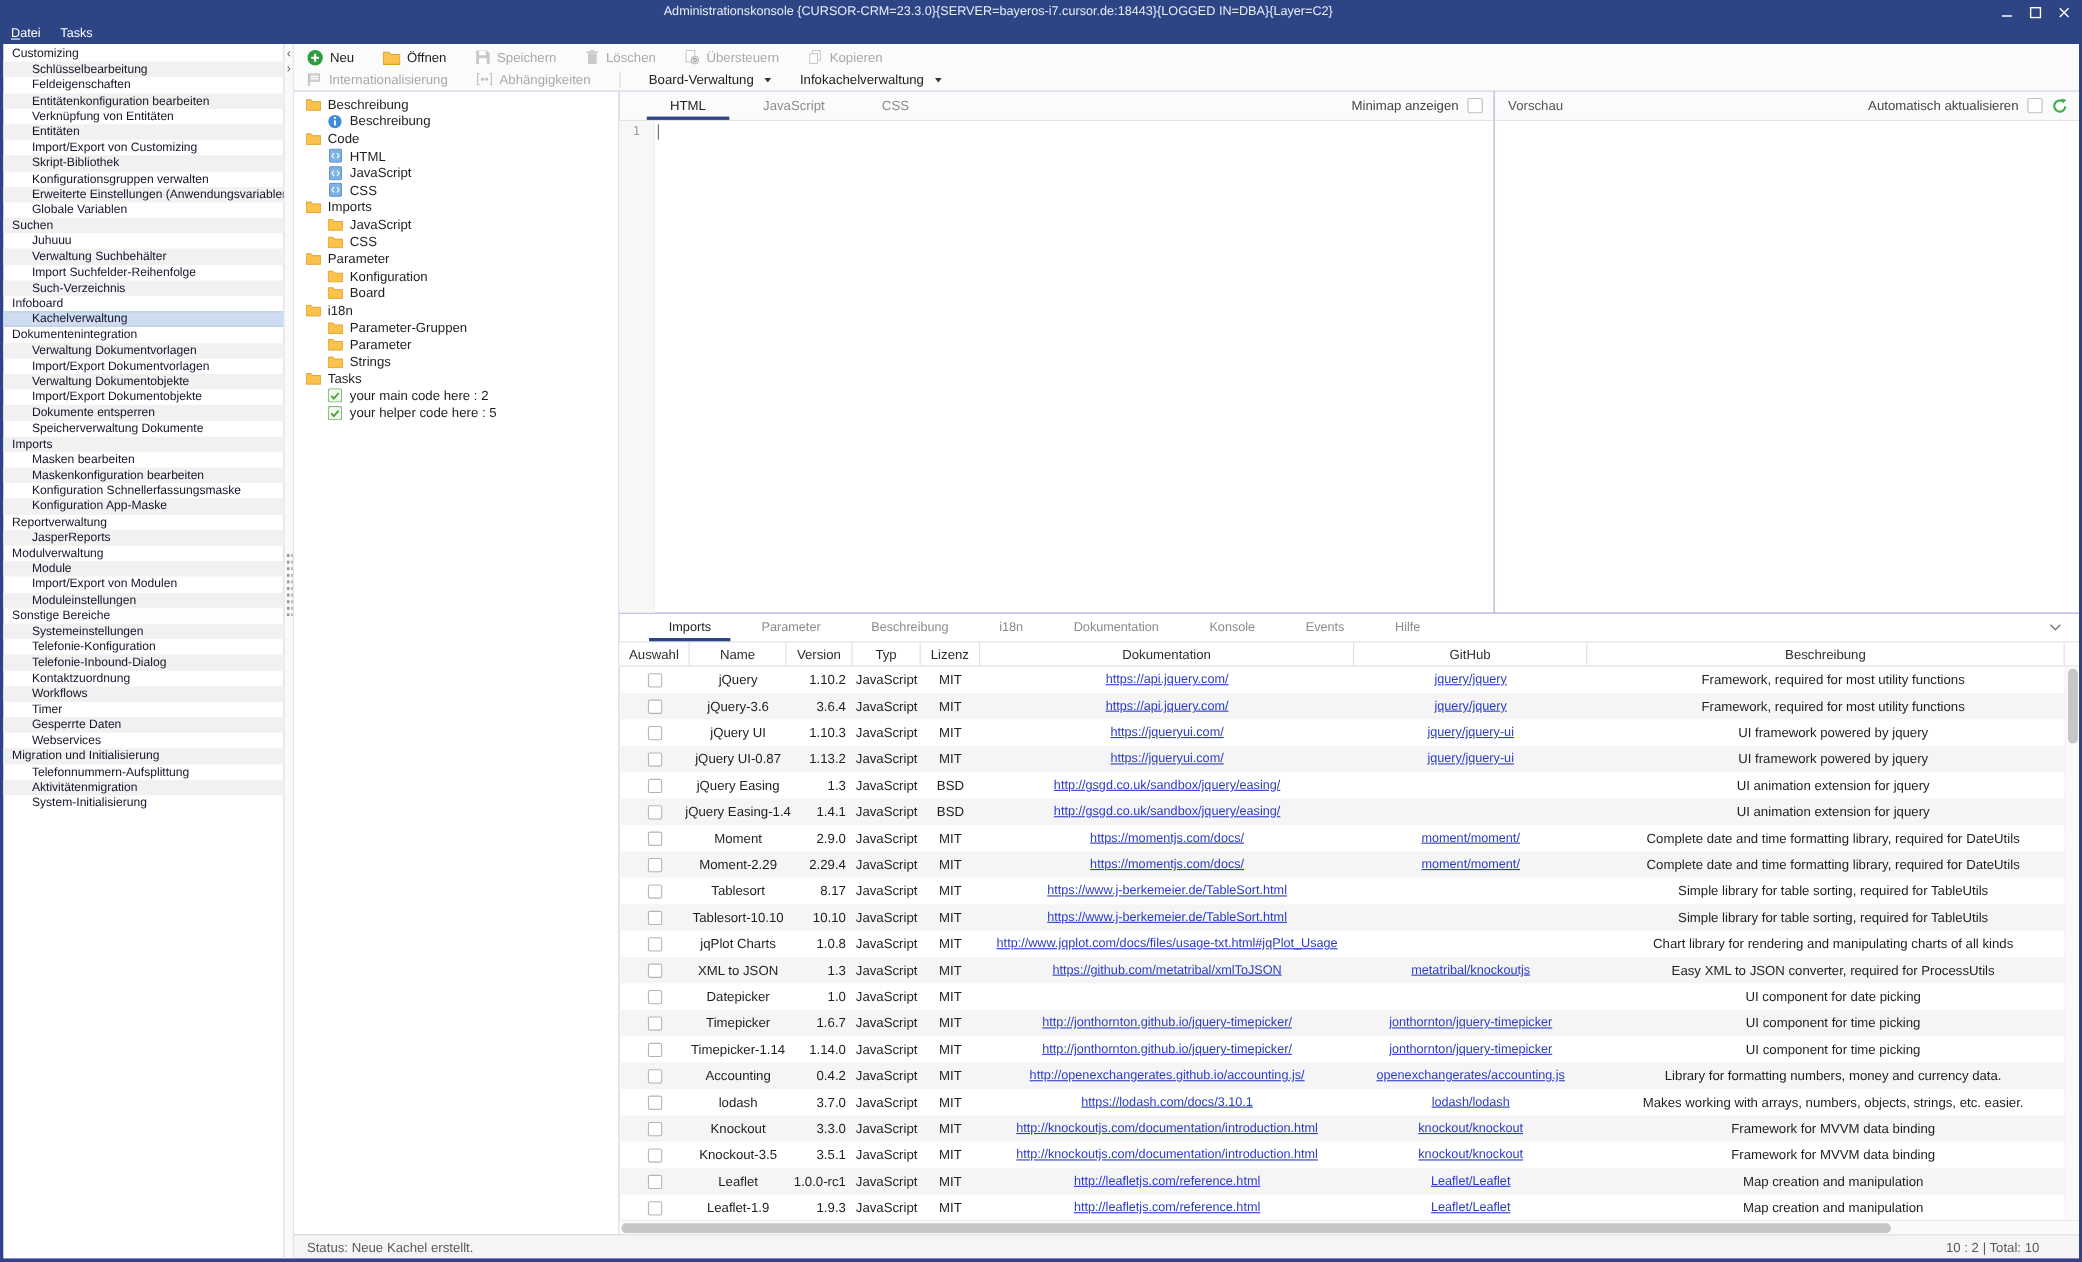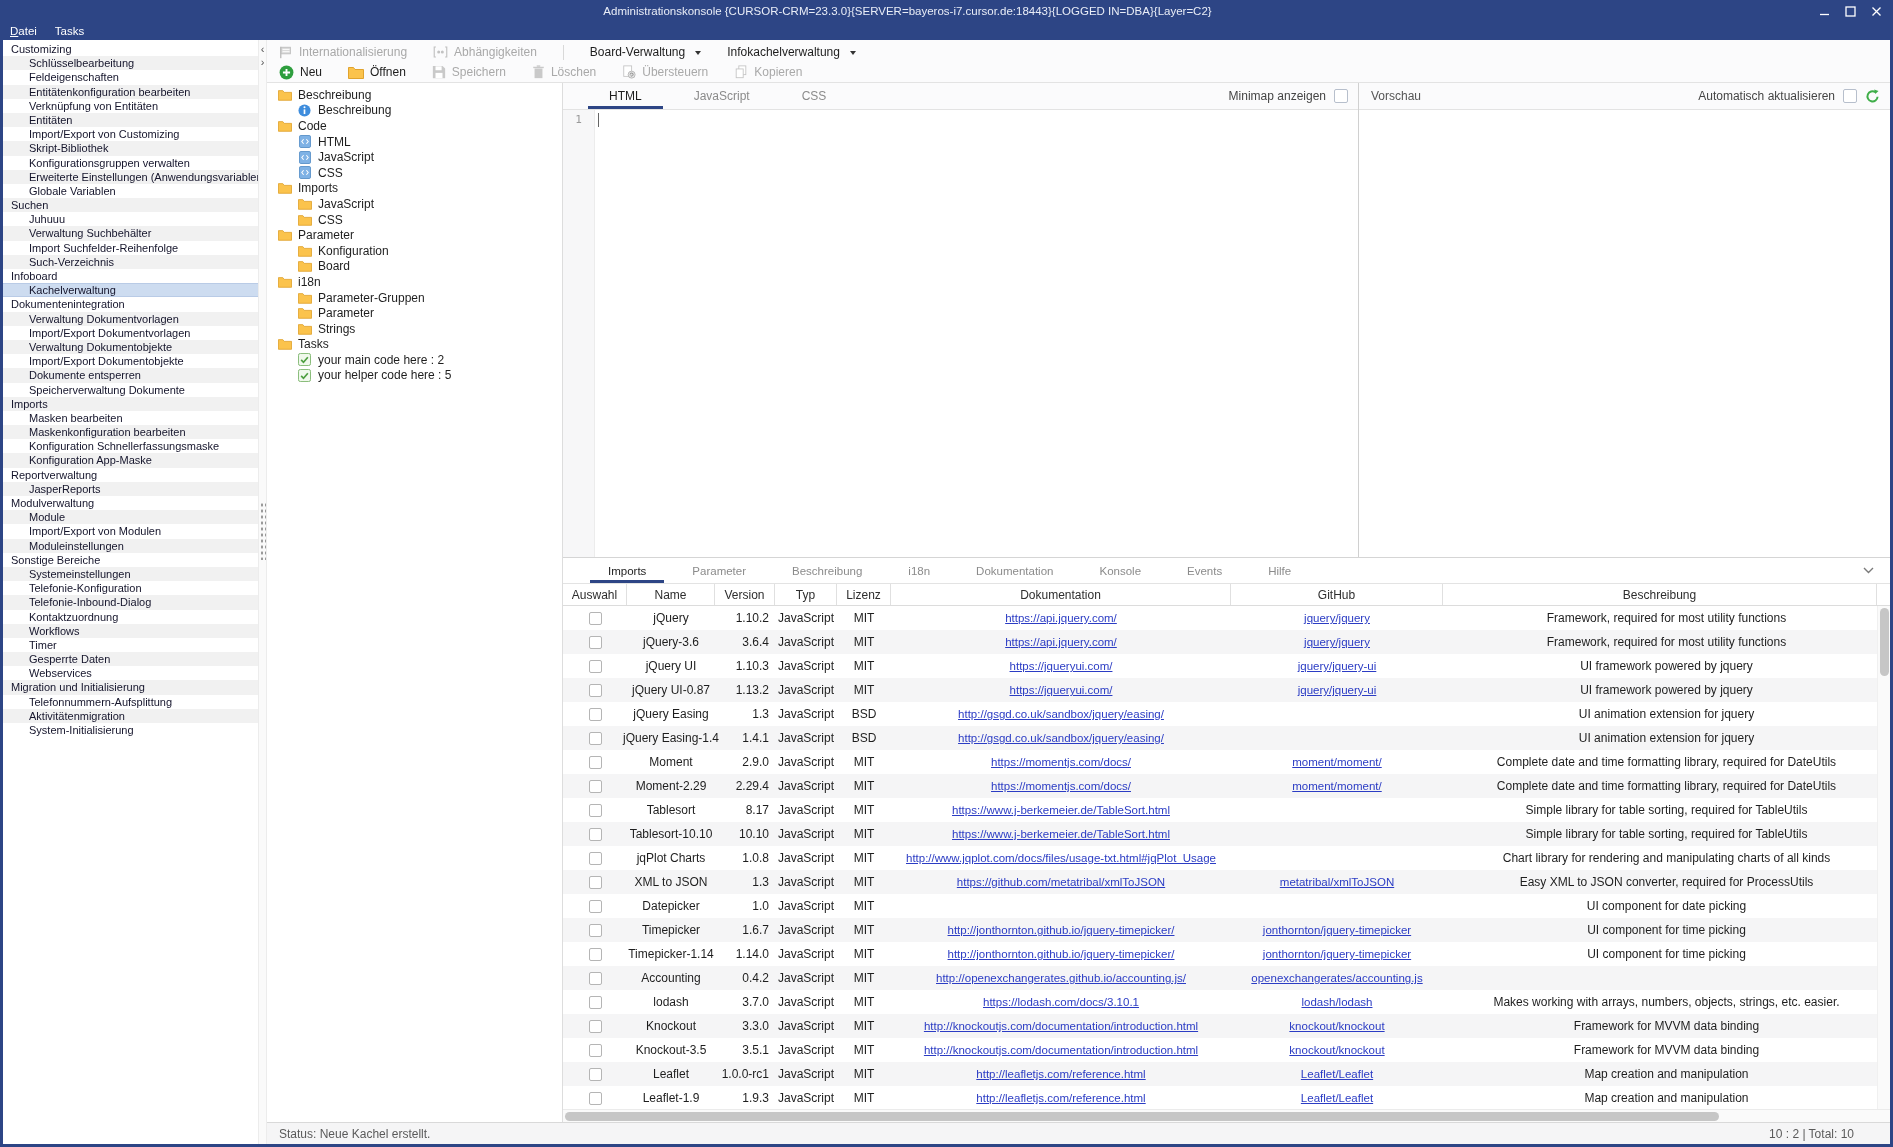--- a/index.html
+++ b/index.html
@@ -190,20 +190,78 @@
       <div class="collapse">
         <span>‹</span>
         <span>›</span>
       </div>
       <div class="grip"></div>
     </div>
 
     <div class="main">
 
       <div class="toolbar">
+        <div class="tb-row" id="tbrow1">
+            <div class="tb-btn">
+              <span class="tb-icon">
+                <svg width="15" height="15" viewBox="0 0 16 16">
+                  <circle cx="8" cy="8" r="7.4" fill="#2e9e3e"></circle>
+                  <path d="M8 4.2v7.6M4.2 8h7.6" stroke="#fff" stroke-width="2"></path>
+                </svg>
+              </span>
+              <span>Neu</span>
+            </div>
+            <div class="tb-btn">
+              <span class="tb-icon">
+                <svg width="16" height="13" viewBox="0 0 16 13">
+                  <path d="M.5 1.5h5l1.5 2h8.5v9H.5z" fill="#fbc34c" stroke="#e0a32e"></path>
+                </svg>
+              </span>
+              <span>Öffnen</span>
+            </div>
+            <div class="tb-btn disabled">
+              <span class="tb-icon">
+                <svg width="14" height="14" viewBox="0 0 16 16">
+                  <path d="M1 1h11l3 3v11H1z" fill="#c9c9c9"></path>
+                  <rect x="4" y="9" width="8" height="6" fill="#fff"></rect>
+                  <rect x="4" y="1.5" width="7" height="4.5" fill="#fff"></rect>
+                </svg>
+              </span>
+              <span>Speichern</span>
+            </div>
+            <div class="tb-btn disabled">
+              <span class="tb-icon">
+                <svg width="13" height="14" viewBox="0 0 14 16">
+                  <rect x="2.5" y="4" width="9" height="11" fill="#c9c9c9"></rect>
+                  <rect x="1" y="2" width="12" height="1.6" fill="#c9c9c9"></rect>
+                  <rect x="5" y=".4" width="4" height="1.6" fill="#c9c9c9"></rect>
+                </svg>
+              </span>
+              <span>Löschen</span>
+            </div>
+            <div class="tb-btn disabled">
+              <span class="tb-icon">
+                <svg width="14" height="14" viewBox="0 0 16 16">
+                  <rect x="2" y="1" width="9" height="12" fill="#fff" stroke="#c4c4c4"></rect>
+                  <circle cx="11" cy="11" r="4" fill="#e3e3e3" stroke="#b5b5b5"></circle>
+                  <path d="M9.3 11a1.7 1.7 0 1 1 .6 1.2" stroke="#8a8a8a" fill="none"></path>
+                </svg>
+              </span>
+              <span>Übersteuern</span>
+            </div>
+            <div class="tb-btn disabled">
+              <span class="tb-icon">
+                <svg width="14" height="14" viewBox="0 0 16 16">
+                  <rect x="5.5" y="1" width="8" height="10" fill="#fff" stroke="#c4c4c4"></rect>
+                  <rect x="2.5" y="4.5" width="8" height="10" fill="#fff" stroke="#c4c4c4"></rect>
+                </svg>
+              </span>
+              <span>Kopieren</span>
+            </div>
+          </div>
         <div class="tb-row" id="tbrow2">
             <div class="tb-btn disabled">
               <span class="tb-icon">
                 <svg width="14" height="13" viewBox="0 0 16 14">
                   <rect x="2" y="1" width="11" height="7.5" fill="#dadada" stroke="#bdbdbd"></rect>
                   <rect x="1.2" y=".5" width="1.6" height="13" fill="#bdbdbd"></rect>
                   <path d="M4 3.5h8M4 6h8" stroke="#fff"></path>
                 </svg>
               </span>
               <span>Internationalisierung</span>
@@ -219,78 +277,20 @@
               <span>Abhängigkeiten</span>
             </div>
             <div class="tb-sep"></div>
             <div class="tb-btn">
               <span>Board-Verwaltung</span>
               <span class="caret-down"></span>
             </div>
             <div class="tb-btn">
               <span>Infokachelverwaltung</span>
               <span class="caret-down"></span>
-            </div>
-          </div>
-        <div class="tb-row" id="tbrow1">
-            <div class="tb-btn">
-              <span class="tb-icon">
-                <svg width="15" height="15" viewBox="0 0 16 16">
-                  <circle cx="8" cy="8" r="7.4" fill="#2e9e3e"></circle>
-                  <path d="M8 4.2v7.6M4.2 8h7.6" stroke="#fff" stroke-width="2"></path>
-                </svg>
-              </span>
-              <span>Neu</span>
-            </div>
-            <div class="tb-btn">
-              <span class="tb-icon">
-                <svg width="16" height="13" viewBox="0 0 16 13">
-                  <path d="M.5 1.5h5l1.5 2h8.5v9H.5z" fill="#fbc34c" stroke="#e0a32e"></path>
-                </svg>
-              </span>
-              <span>Öffnen</span>
-            </div>
-            <div class="tb-btn disabled">
-              <span class="tb-icon">
-                <svg width="14" height="14" viewBox="0 0 16 16">
-                  <path d="M1 1h11l3 3v11H1z" fill="#c9c9c9"></path>
-                  <rect x="4" y="9" width="8" height="6" fill="#fff"></rect>
-                  <rect x="4" y="1.5" width="7" height="4.5" fill="#fff"></rect>
-                </svg>
-              </span>
-              <span>Speichern</span>
-            </div>
-            <div class="tb-btn disabled">
-              <span class="tb-icon">
-                <svg width="13" height="14" viewBox="0 0 14 16">
-                  <rect x="2.5" y="4" width="9" height="11" fill="#c9c9c9"></rect>
-                  <rect x="1" y="2" width="12" height="1.6" fill="#c9c9c9"></rect>
-                  <rect x="5" y=".4" width="4" height="1.6" fill="#c9c9c9"></rect>
-                </svg>
-              </span>
-              <span>Löschen</span>
-            </div>
-            <div class="tb-btn disabled">
-              <span class="tb-icon">
-                <svg width="14" height="14" viewBox="0 0 16 16">
-                  <rect x="2" y="1" width="9" height="12" fill="#fff" stroke="#c4c4c4"></rect>
-                  <circle cx="11" cy="11" r="4" fill="#e3e3e3" stroke="#b5b5b5"></circle>
-                  <path d="M9.3 11a1.7 1.7 0 1 1 .6 1.2" stroke="#8a8a8a" fill="none"></path>
-                </svg>
-              </span>
-              <span>Übersteuern</span>
-            </div>
-            <div class="tb-btn disabled">
-              <span class="tb-icon">
-                <svg width="14" height="14" viewBox="0 0 16 16">
-                  <rect x="5.5" y="1" width="8" height="10" fill="#fff" stroke="#c4c4c4"></rect>
-                  <rect x="2.5" y="4.5" width="8" height="10" fill="#fff" stroke="#c4c4c4"></rect>
-                </svg>
-              </span>
-              <span>Kopieren</span>
             </div>
           </div>
       </div>
 
       <div class="workspace">
 
         <div class="tree-panel" id="treepanel">
             <div class="tree-row">
               <span class="tree-ic">
                 <svg width="14" height="12" viewBox="0 0 16 13">
@@ -695,21 +695,21 @@
                       <span class="row-check"></span>
                     </div>
                     <div class="g-cell c1">XML to JSON</div>
                     <div class="g-cell c2">1.3</div>
                     <div class="g-cell c3">JavaScript</div>
                     <div class="g-cell c4">MIT</div>
                     <div class="g-cell c5">
                       <span class="link">https://github.com/metatribal/xmlToJSON</span>
                     </div>
                     <div class="g-cell c6">
-                      <span class="link">metatribal/xmlToJSON</span>
+                      <span class="link">metatribal/knockoutjs</span>
                     </div>
                     <div class="g-cell c7">Easy XML to JSON converter, required for ProcessUtils</div>
                   </div>
                   <div class="g-row">
                     <div class="g-cell c0">
                       <span class="row-check"></span>
                     </div>
                     <div class="g-cell c1">Datepicker</div>
                     <div class="g-cell c2">1.0</div>
                     <div class="g-cell c3">JavaScript</div>
@@ -757,20 +757,21 @@
                     <div class="g-cell c1">Accounting</div>
                     <div class="g-cell c2">0.4.2</div>
                     <div class="g-cell c3">JavaScript</div>
                     <div class="g-cell c4">MIT</div>
                     <div class="g-cell c5">
                       <span class="link">http://openexchangerates.github.io/accounting.js/</span>
                     </div>
                     <div class="g-cell c6">
                       <span class="link">openexchangerates/accounting.js</span>
                     </div>
+                    <div class="g-cell c7">Library for formatting numbers, money and currency data.</div>
                   </div>
                   <div class="g-row">
                     <div class="g-cell c0">
                       <span class="row-check"></span>
                     </div>
                     <div class="g-cell c1">lodash</div>
                     <div class="g-cell c2">3.7.0</div>
                     <div class="g-cell c3">JavaScript</div>
                     <div class="g-cell c4">MIT</div>
                     <div class="g-cell c5">

